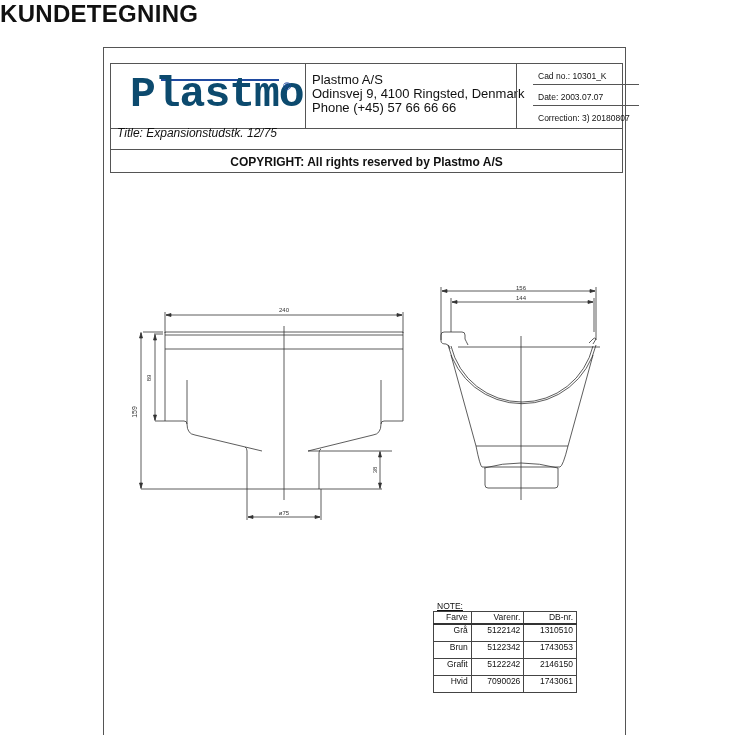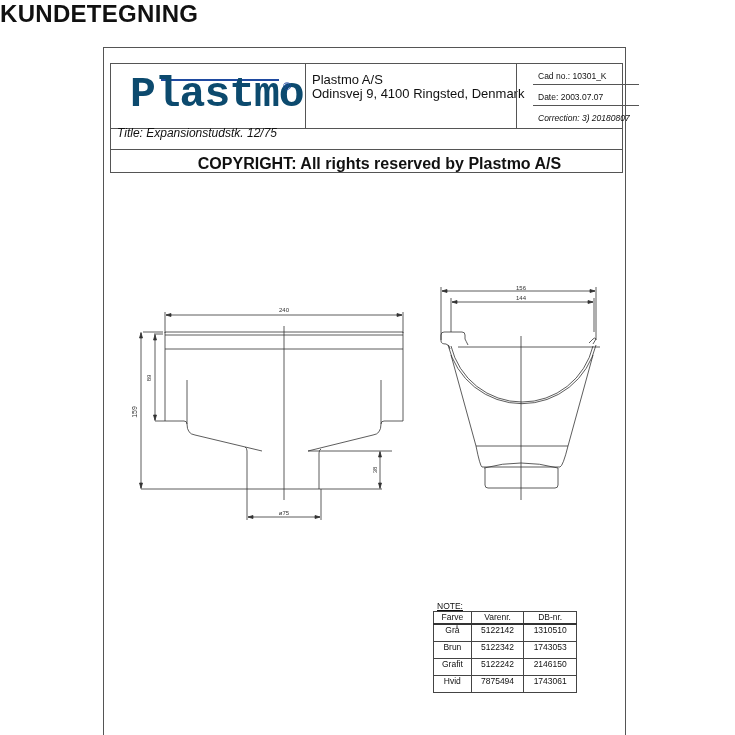--- a/index.html
+++ b/index.html
@@ -8,49 +8,50 @@
   .frame { position:absolute; left:103px; top:47px; width:523px; height:700px; border:1px solid #555; border-bottom:none; box-sizing:border-box; }
   .titleblock { position:absolute; left:110px; top:63px; width:513px; height:110px; border:1px solid #555; box-sizing:border-box; }
   .tb-row1 { position:absolute; left:0; top:0; width:100%; height:64px; border-bottom:1px solid #555; }
   .logo-cell { position:absolute; left:0; top:0; width:194px; height:64px; border-right:1px solid #555; }
   .logo { position:absolute; left:19px; top:6px; font-size:43px; font-weight:bold; color:#0c4a6e; letter-spacing:-1px; line-height:50px; font-family:Liberation Mono, monospace; }
   .logo-bar { position:absolute; left:50px; top:15px; width:118px; height:2px; background:#1f4aa0; }
   .logo-reg { position:absolute; left:172px; top:16px; font-size:11px; color:#1f4aa0; }
   .addr-cell { position:absolute; left:201px; top:9px; font-size:13px; line-height:14px; }
   .meta-cell { position:absolute; left:405px; top:0; width:106px; height:64px; border-left:1px solid #555;padding-left:16px; }
   .meta-row { height:21px; border-bottom:1px solid #555; font-size:8.5px; padding-left:5px; line-height:24px; box-sizing:border-box; }
-  .meta-row:last-child { border-bottom:none;font-style:italic; }
+  .meta-row:last-child { border-bottom:none; }
   .tb-title { position:absolute; left:6px; top:62px; font-size:12px;font-style:italic; }
   .tb-row2-line { position:absolute; left:0; top:85px; width:100%; height:1px; background:#555; }
-  .tb-copy { position:absolute; left:13px; top:91px; width:100%; text-align:center; font-size:16px; font-weight:bold; }
+  .tb-copy { position:absolute; left:0; top:91px; width:100%; text-align:center; font-size:12px; font-weight:bold; }
   svg.drawing { position:absolute; left:0; top:0; }
   .notes { position:absolute; left:437px; top:601px; font-size:8.5px; }
   .note-label { text-decoration:underline; margin-bottom:6px; }
   table.colors { border-collapse:collapse; font-size:8.5px; position:absolute; left:-4px; top:10px; width:144px; }
-  table.colors th, table.colors td { border:1px solid #444; text-align:center; padding:0 3px; font-weight:normal; vertical-align:top; }
+  table.colors th, table.colors td { border:1px solid #444; text-align:right; padding:0 3px; font-weight:normal; vertical-align:top; }
   table.colors th { height:11px; border-bottom:2px solid #333; }
   table.colors td { height:16px; }
 </style>
 </head>
 <body>
 
 <div class="page-title">KUNDETEGNING</div>
 
 <div class="frame"></div>
 
 <div class="titleblock">
   <div class="tb-row1">
     <div class="logo-cell">
       <div class="logo-bar"></div>
       <div class="logo">Plastmo</div>
       <div class="logo-reg">®</div>
     </div>
     <div class="addr-cell">
       <div>Plastmo A/S</div>
       <div>Odinsvej 9, 4100 Ringsted, Denmark</div>
+      <div>Phone (+45) 57 66 66 66</div>
     </div>
     <div class="meta-cell">
       <div class="meta-row">Cad no.: 10301_K</div>
       <div class="meta-row">Date: 2003.07.07</div>
       <div class="meta-row">Correction: 3) 20180807</div>
     </div>
   </div>
   <div class="tb-title">Title: Expansionstudstk. 12/75</div>
   <div class="tb-row2-line"></div>
   <div class="tb-copy">COPYRIGHT: All rights reserved by Plastmo A/S</div>
@@ -157,18 +158,18 @@
         <td>5122342</td>
         <td>1743053</td>
       </tr>
       <tr>
         <td>Grafit</td>
         <td>5122242</td>
         <td>2146150</td>
       </tr>
       <tr>
         <td>Hvid</td>
-        <td>7875494</td>
+        <td>7090026</td>
         <td>1743061</td>
       </tr>
     </tbody>
   </table>
 </div>
 
 </body></html>

